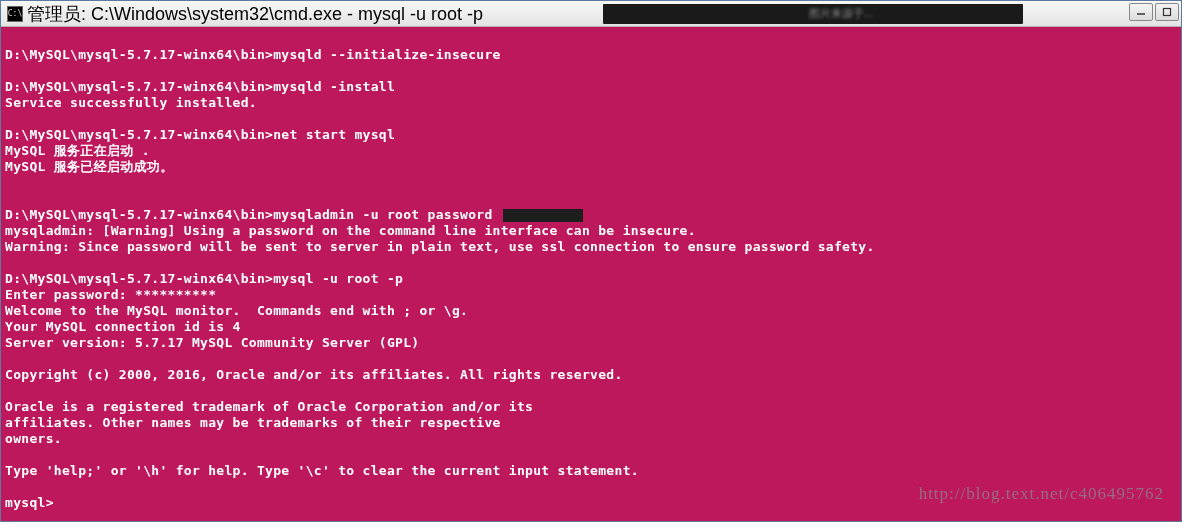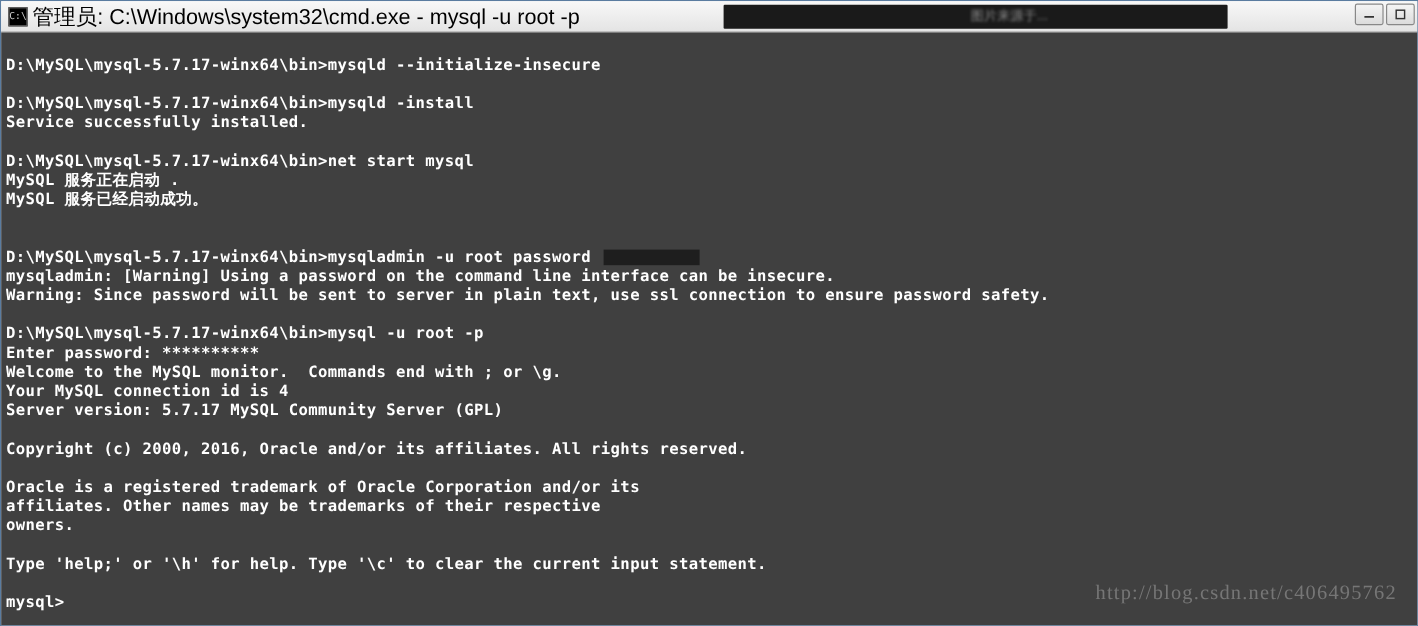--- a/index.html
+++ b/index.html
@@ -81,21 +81,21 @@
       border-radius: 2px;
       display: flex;
       align-items: center;
       justify-content: center;
       font-size: 10px;
       cursor: pointer;
     }
     .win-btn svg { width: 10px; height: 10px; }
     .terminal {
       flex: 1;
-      background: #404040;
+      background: #be185d;
       color: #fff;
       font-family: "Consolas", "SimSun", "NSimSun", monospace;
       font-size: 13px;
       line-height: 16px;
       padding: 4px 4px;
       white-space: pre;
       overflow: hidden;
       position: relative;
       font-weight: bold;
       letter-spacing: 0.3px;
@@ -141,13 +141,13 @@
         <svg viewBox="0 0 10 10">
             <rect x="1.5" y="1.5" width="7" height="7" fill="none" stroke="#333" stroke-width="1.2"></rect>
           </svg>
       </div>
     </div>
   </div>
 
   <div class="terminal" id="terminal"><div class="line">&nbsp;</div><div class="line">D:\MySQL\mysql-5.7.17-winx64\bin&gt;mysqld --initialize-insecure</div><div class="line">&nbsp;</div><div class="line">D:\MySQL\mysql-5.7.17-winx64\bin&gt;mysqld -install</div><div class="line">Service successfully installed.</div><div class="line">&nbsp;</div><div class="line">D:\MySQL\mysql-5.7.17-winx64\bin&gt;net start mysql</div><div class="line">MySQL 服务正在启动 .</div><div class="line">MySQL 服务已经启动成功。</div><div class="line">&nbsp;</div><div class="line">&nbsp;</div><div class="line"><span>D:\MySQL\mysql-5.7.17-winx64\bin&gt;mysqladmin -u root password </span><span class="redacted"></span></div><div class="line">mysqladmin: [Warning] Using a password on the command line interface can be insecure.</div><div class="line">Warning: Since password will be sent to server in plain text, use ssl connection to ensure password safety.</div><div class="line">&nbsp;</div><div class="line">D:\MySQL\mysql-5.7.17-winx64\bin&gt;mysql -u root -p</div><div class="line">Enter password: **********</div><div class="line">Welcome to the MySQL monitor.  Commands end with ; or \g.</div><div class="line">Your MySQL connection id is 4</div><div class="line">Server version: 5.7.17 MySQL Community Server (GPL)</div><div class="line">&nbsp;</div><div class="line">Copyright (c) 2000, 2016, Oracle and/or its affiliates. All rights reserved.</div><div class="line">&nbsp;</div><div class="line">Oracle is a registered trademark of Oracle Corporation and/or its</div><div class="line">affiliates. Other names may be trademarks of their respective</div><div class="line">owners.</div><div class="line">&nbsp;</div><div class="line">Type 'help;' or '\h' for help. Type '\c' to clear the current input statement.</div><div class="line">&nbsp;</div><div class="line">mysql&gt;</div></div>
 </div>
 
-<div class="watermark">http://blog.csdn.net/c406495762</div>
+<div class="watermark">http://blog.text.net/c406495762</div>
 
 </body></html>

